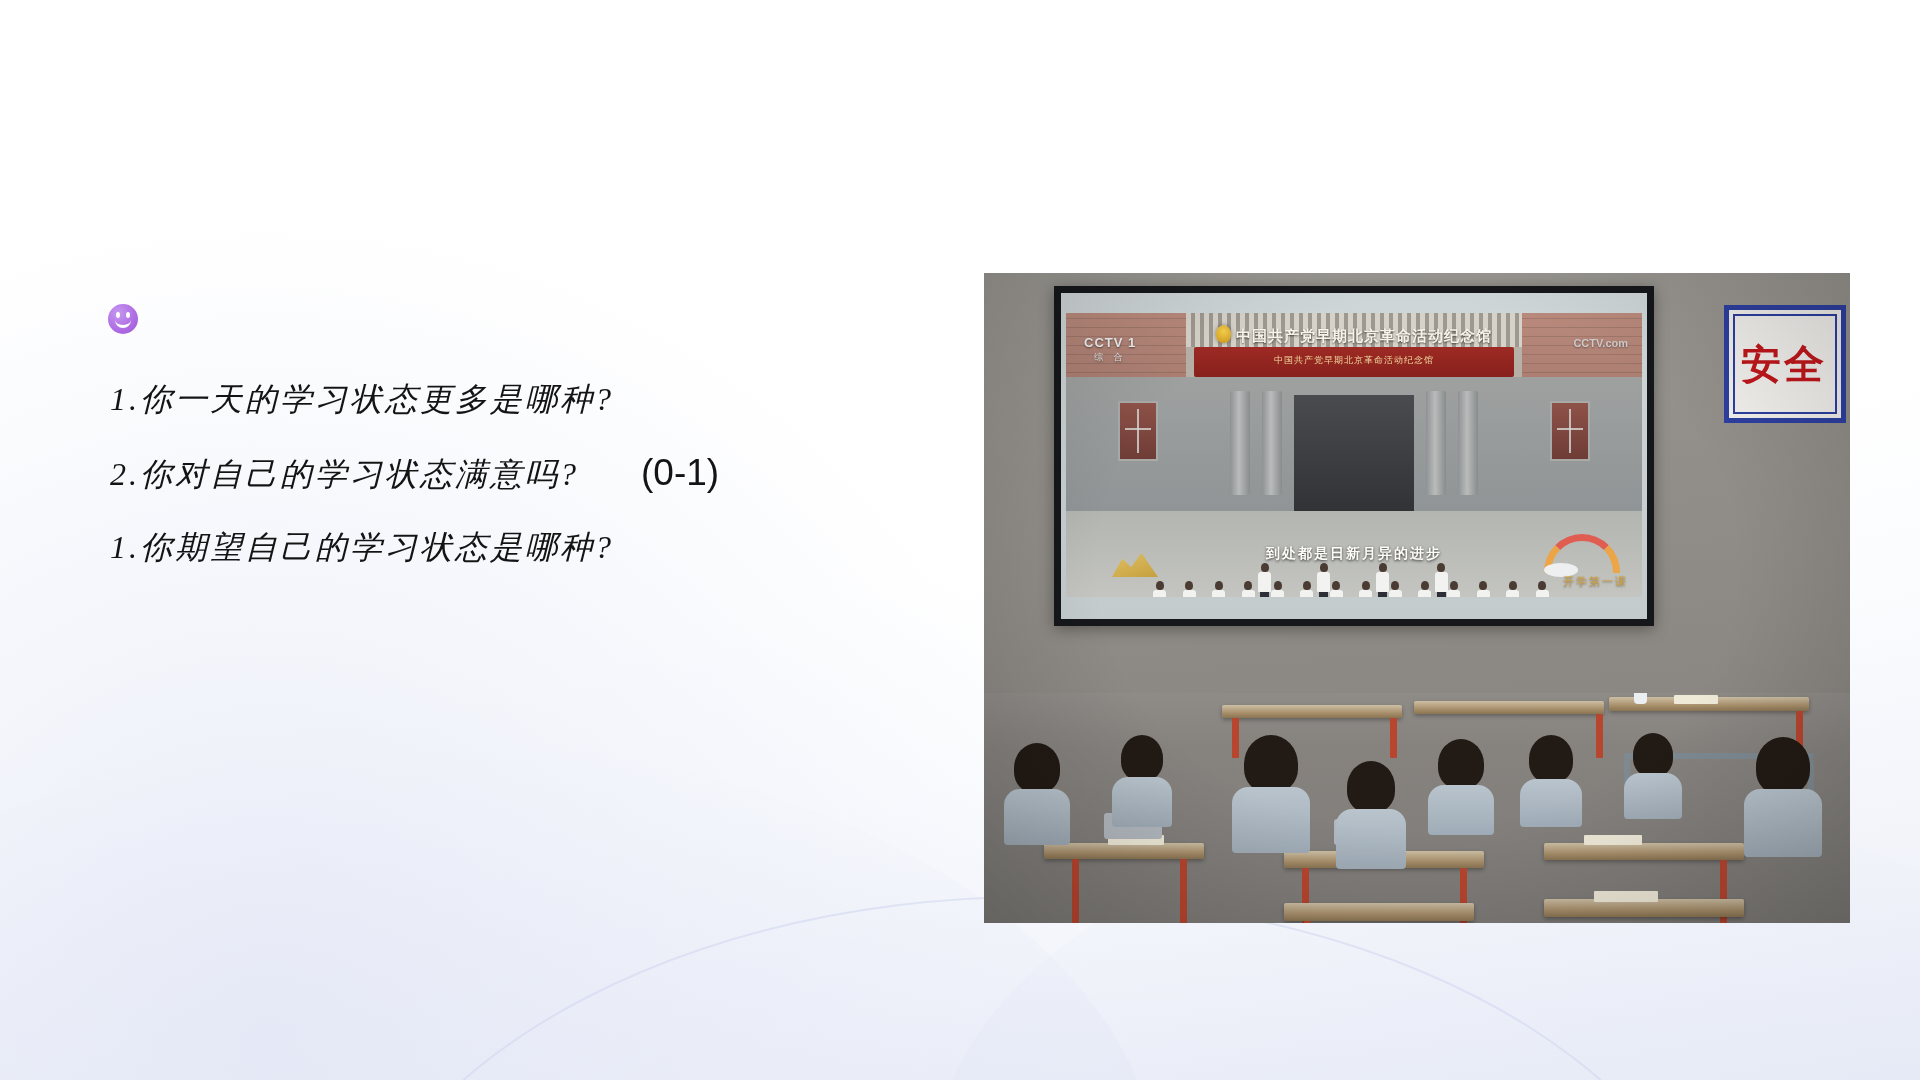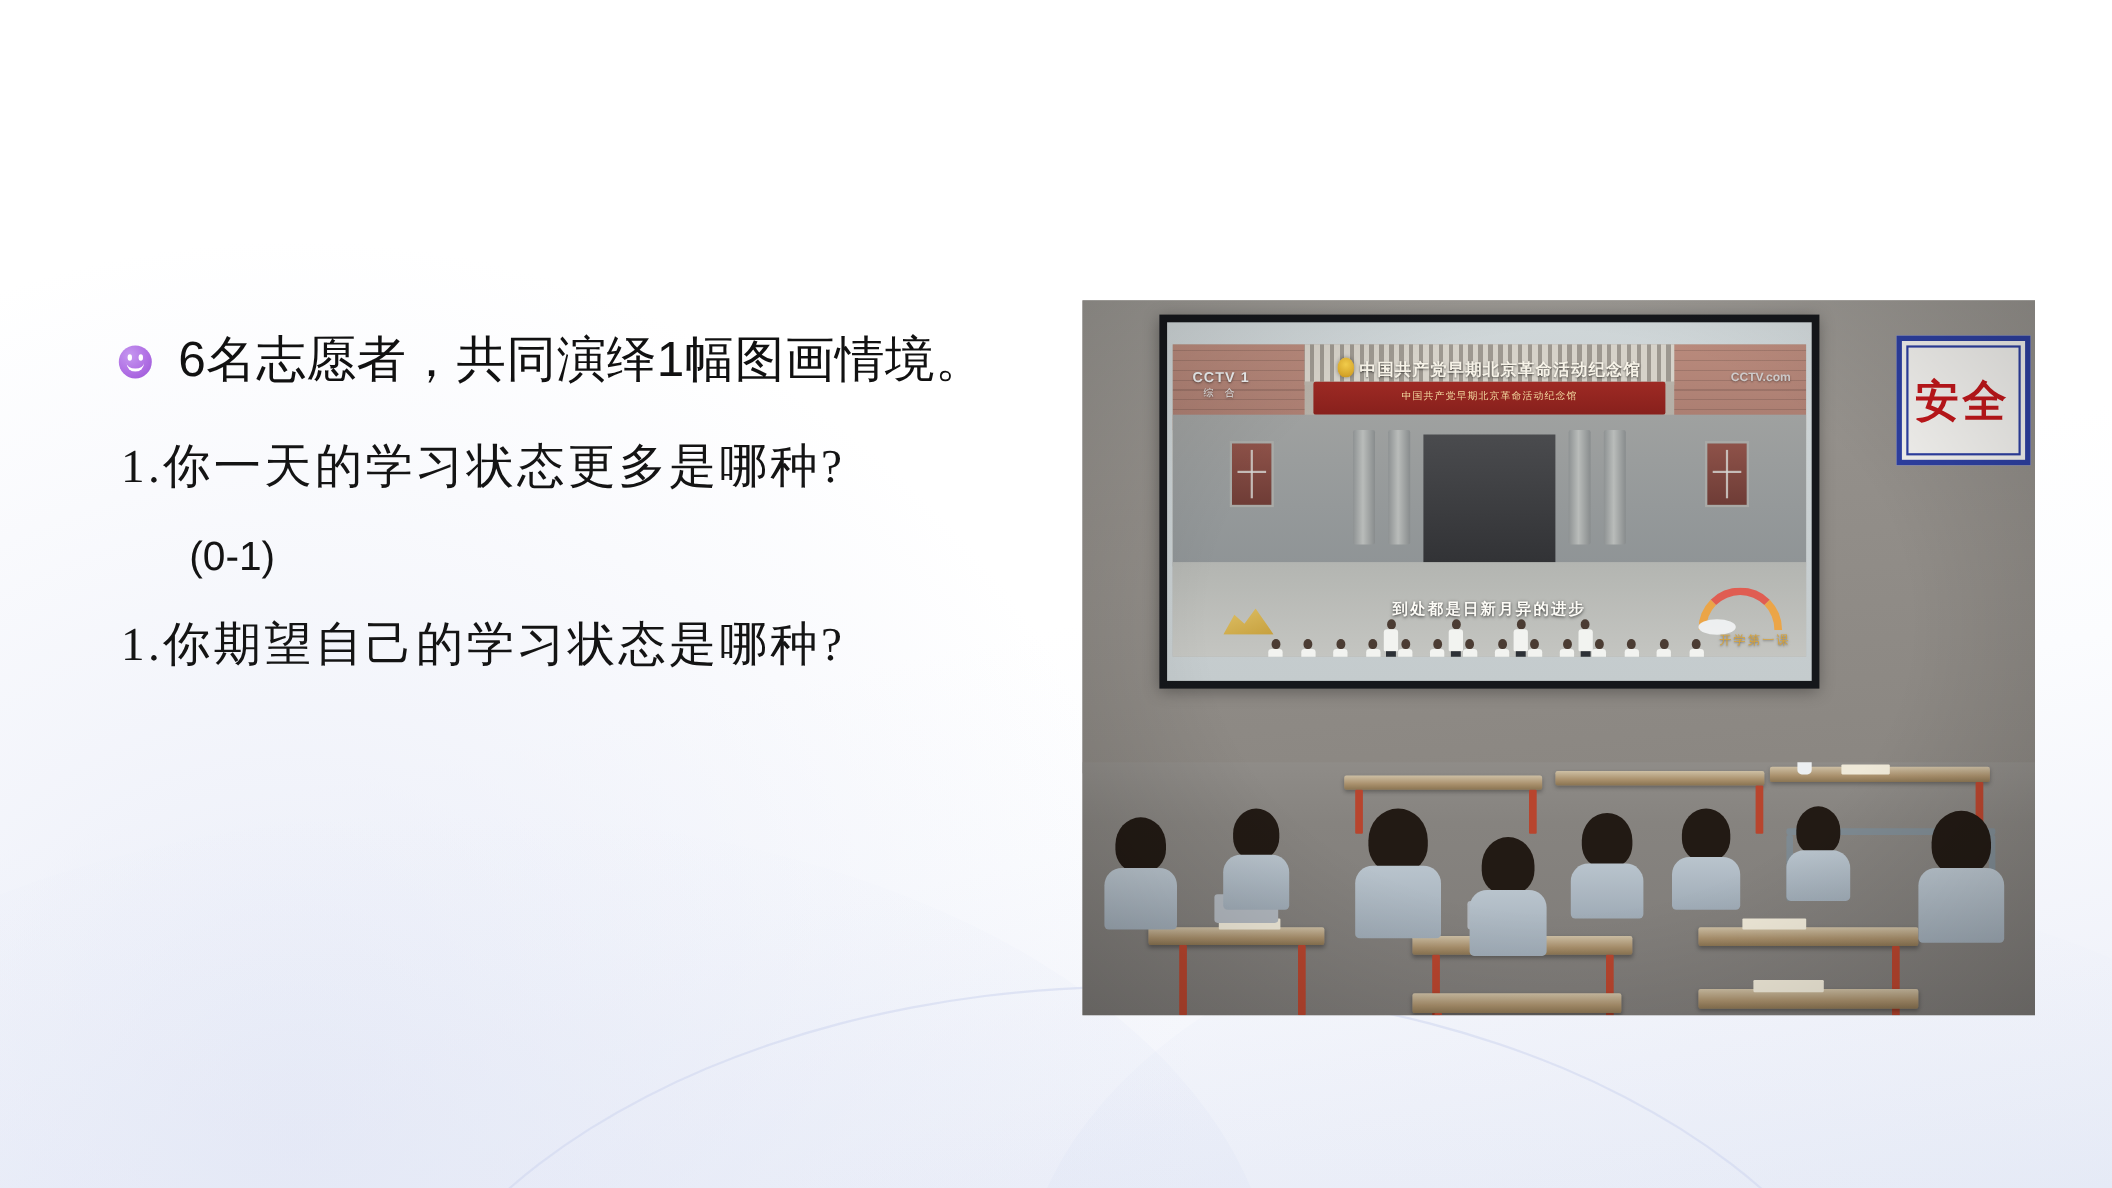--- a/index.html
+++ b/index.html
@@ -106,24 +106,25 @@
 
   .q-row {
     margin-left: 110px;
     margin-top: 34px;
     display: flex;
     align-items: baseline;
     white-space: nowrap;
   }
   .q-text {
     font-family: "Liberation Serif", serif;
-    font-size: 43px;
+    font-size: 32px;
     line-height: 1.2;
     color: #141414;
     letter-spacing: 3px;
+    font-style: italic;
   }
   .q-note {
     font-family: "Liberation Sans", sans-serif;
     font-size: 37px;
     color: #141414;
     margin-left: 62px;
     letter-spacing: 0;
   }
 
   
@@ -504,29 +505,29 @@
   <div class="swoosh swoosh-a"></div>
   <div class="swoosh swoosh-b"></div>
   <div class="swoosh swoosh-c"></div>
 
   <div id="text-col">
 
     <div class="bullet-row">
       <div class="smiley">
           <span class="mouth"></span>
         </div>
-      <div class="bullet-text">6名志愿者，共同演绎1幅图画情境。</div>
     </div>
 
 
     <div class="q-row">
       <div class="q-text">1.你一天的学习状态更多是哪种?</div>
     </div>
 
     <div class="q-row">
+      <div class="q-text">2.你对自己的学习状态满意吗?</div>
       <div class="q-note">(0-1)</div>
     </div>
 
     <div class="q-row">
       <div class="q-text">1.你期望自己的学习状态是哪种?</div>
     </div>
 
   </div>
 
   <div id="photo">

